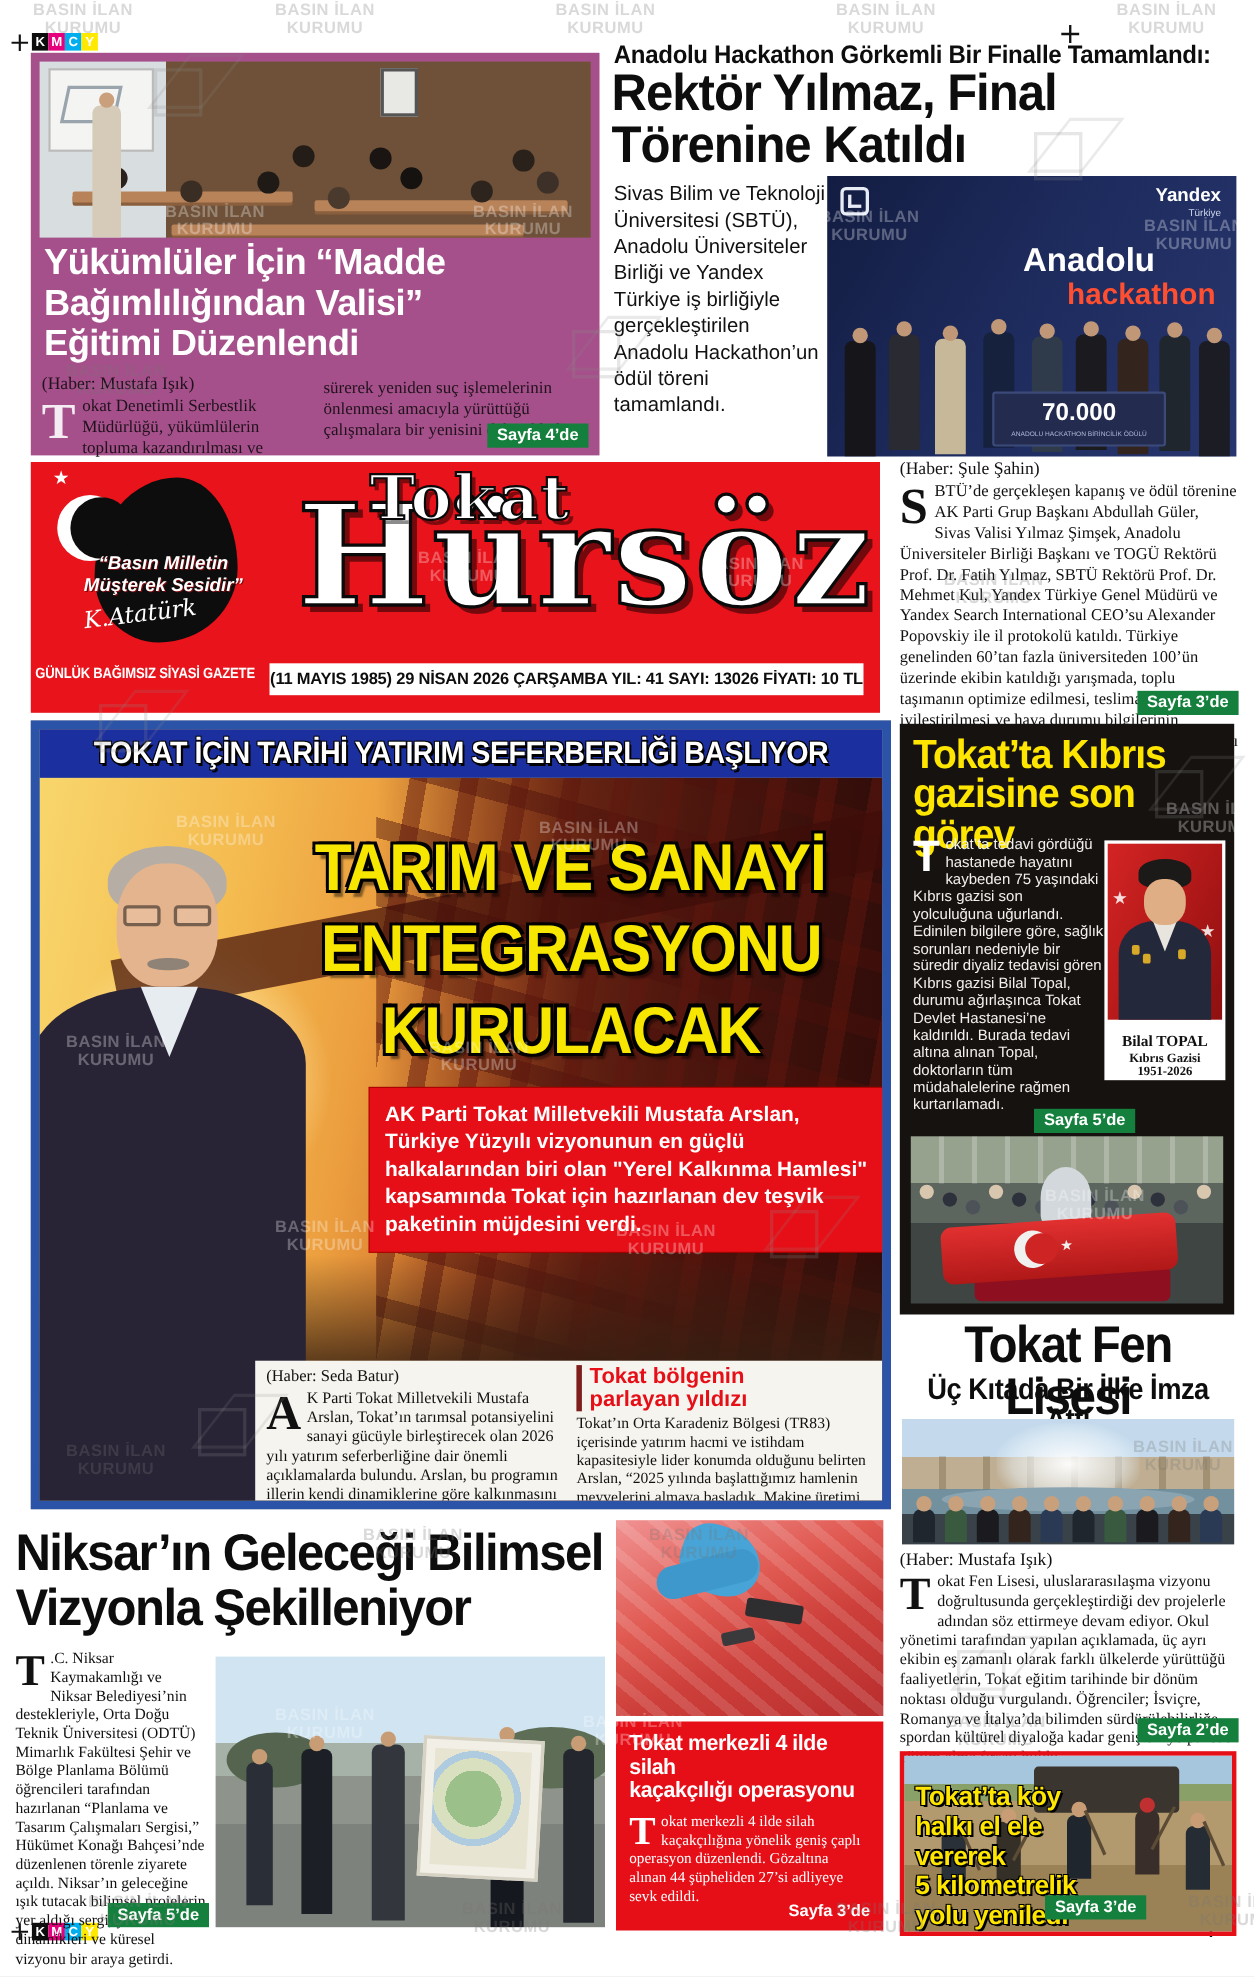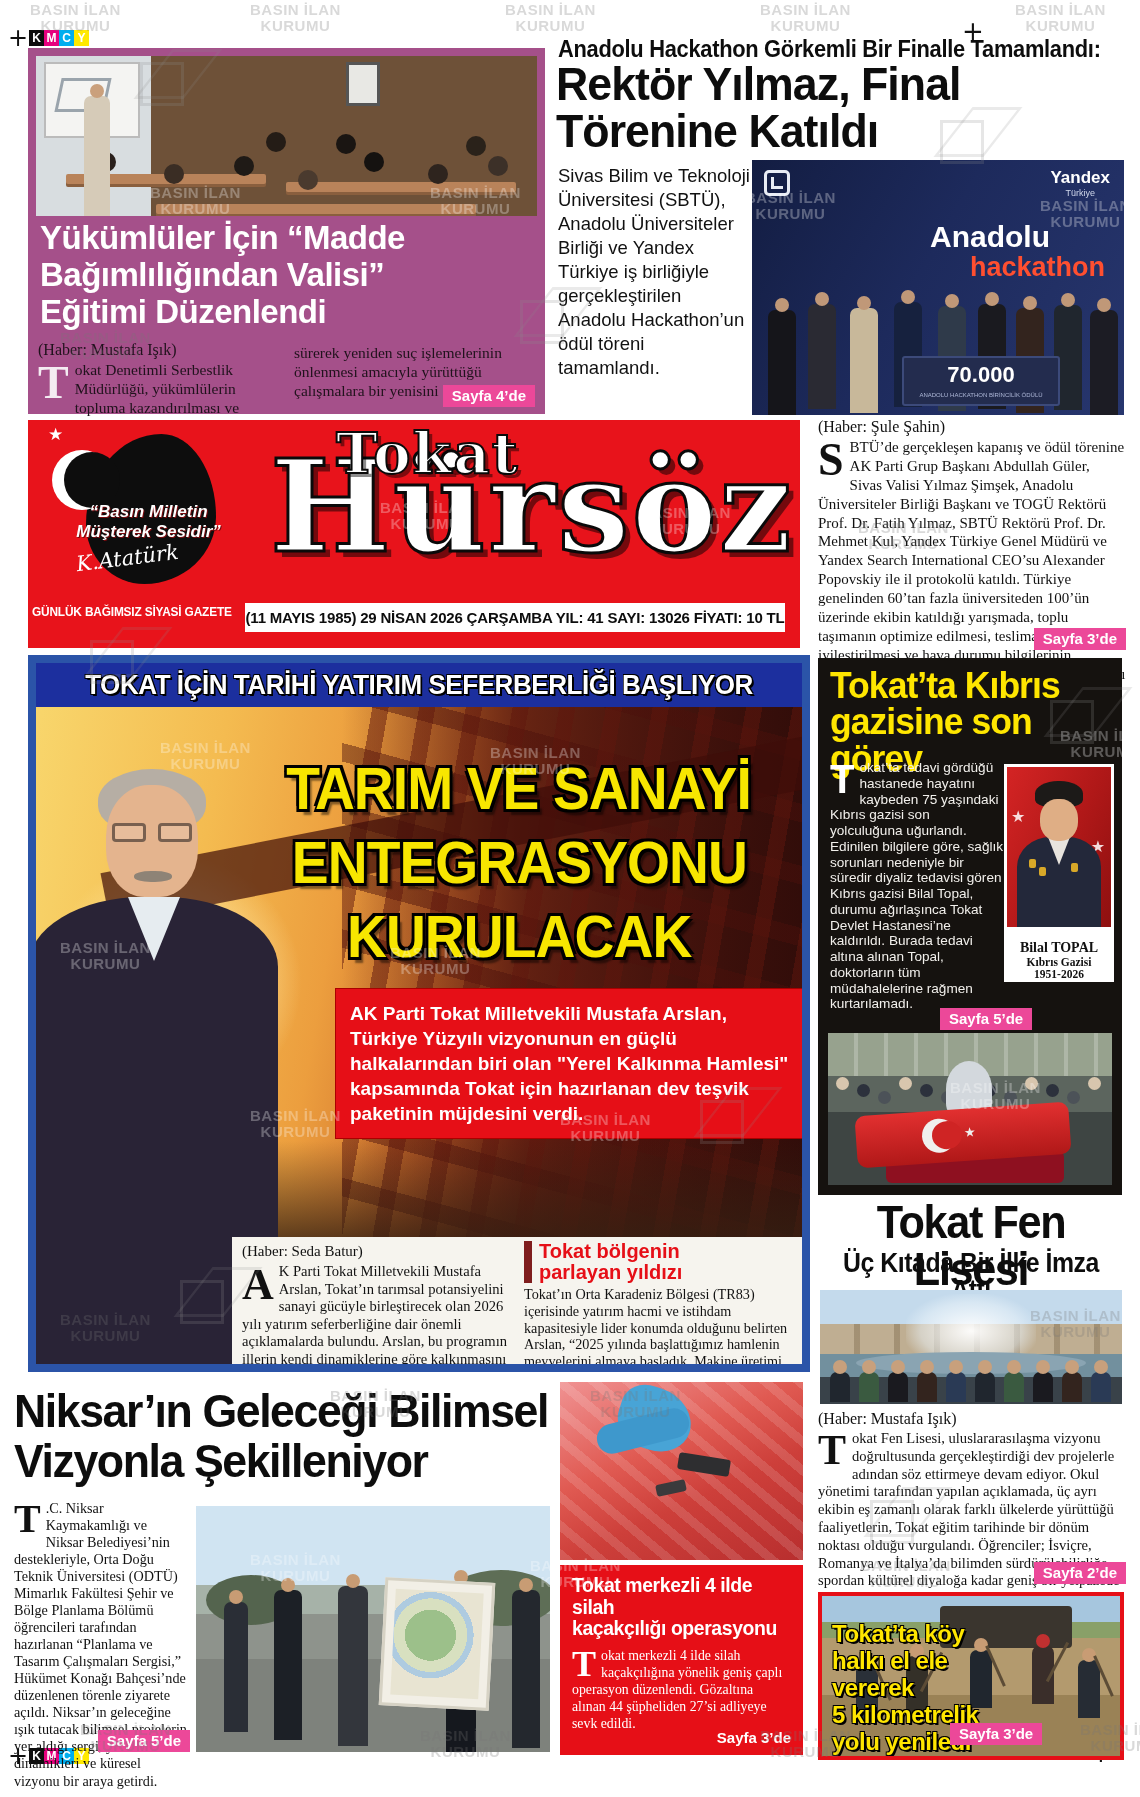--- a/index.html
+++ b/index.html
@@ -13,21 +13,21 @@
   .wm.w { color:rgba(255,255,255,.30); }
   .cube { position:absolute; width:44px; height:44px; border:3px solid rgba(140,140,140,.22); z-index:50; pointer-events:none; }
   .cube::after { content:""; position:absolute; left:10px; top:-16px; width:44px; height:44px; border:3px solid rgba(140,140,140,.18); transform:skewX(-38deg); }
 
   
   .reg-plus { font:400 26px "DejaVu Sans",sans-serif; color:#111; }
   .kmcy { display:flex; align-items:center; gap:0; }
   .kmcy .plus { font:400 24px "DejaVu Sans",sans-serif; color:#111; margin-right:1px; }
   .kmcy span.sq { width:15px; height:16px; font:bold 12px "Liberation Sans",sans-serif; color:#fff; display:inline-flex; align-items:center; justify-content:center; }
 
-  .badge { background:#ec4899; color:#fff; font:bold 15px "Liberation Sans",sans-serif; padding:2px 9px 3px; display:inline-block; white-space:nowrap; }
+  .badge { background:#15803d; color:#fff; font:bold 15px "Liberation Sans",sans-serif; padding:2px 9px 3px; display:inline-block; white-space:nowrap; }
 
   
   #edu-box { left:28px; top:48px; width:517px; height:366px; background:#a5508a; z-index:2; }
   #edu-photo { left:8px; top:8px; width:501px; height:160px; background:linear-gradient(90deg,#d8dde0 0 23%,#6e5138 23% 100%); overflow:hidden; }
   #edu-photo .screen { position:absolute; left:10px; top:8px; width:92px; height:72px; background:#f4f4f2; box-shadow:0 0 0 2px #bbb; }
   #edu-photo .screen i { position:absolute; left:12px; top:14px; width:50px; height:34px; border:3px solid #9aa4ac; transform:skewX(-12deg); }
   #edu-photo .frame { position:absolute; left:310px; top:6px; width:34px; height:44px; background:#e8e8e4; border:3px solid #555; }
   #edu-photo .desk { position:absolute; height:10px; background:#b9835a; border-radius:2px; box-shadow:0 3px 0 #8a5f3e; }
   #edu-headline { left:12px; top:172px; width:495px; color:#fff; font:900 33px/1.12 "Liberation Sans",sans-serif; letter-spacing:-.5px; }
   #edu-byline { left:10px; top:293px; color:#20121c; font:16px "Liberation Serif",serif; }
@@ -37,21 +37,21 @@
   #edu-badge { right:10px; bottom:7px; }
 
   
   #hk-kicker { left:558px; top:36px; width:575px; font:900 23px "Liberation Sans",sans-serif; color:#0d0d0d; transform:scaleX(.95); transform-origin:left; letter-spacing:-.3px; }
   #hk-headline { left:556px; top:60px; width:580px; font:900 47px/1.0 "Liberation Sans",sans-serif; color:#0d0d0d; transform:scaleX(.95); transform-origin:left; letter-spacing:-1px; }
   #hk-lead { left:558px; top:164px; width:192px; font:18.5px/1.3 "Liberation Sans",sans-serif; color:#111; }
   #hk-photo { left:752px; top:160px; width:372px; height:255px; background:linear-gradient(120deg,#131d42 0%,#1d2a5c 45%,#27366e 100%); overflow:hidden; }
   #hk-photo .brand1 { position:absolute; left:178px; top:60px; color:#fff; font:600 30px "Liberation Sans",sans-serif; }
   #hk-photo .brand2 { position:absolute; left:218px; top:92px; color:#ff4f30; font:600 27px "Liberation Sans",sans-serif; }
   #hk-photo .ylogo { position:absolute; right:14px; top:8px; color:#fff; text-align:center; font:bold 17px "Liberation Sans",sans-serif; }
-  #hk-photo .ylogo small { display:block; font:400 9px "Liberation Sans",sans-serif; color:#cfd6ea; }
+  #hk-photo .ylogo small { display:block; font:400 9px "Liberation Sans",sans-serif; color:#cfd6ea;text-align:right; }
   #hk-photo .sbtu { position:absolute; left:12px; top:10px; width:26px; height:26px; border:3px solid #e8ecf4; border-radius:5px; }
   #hk-photo .sbtu::after { content:""; position:absolute; inset:4px; border-left:3px solid #e8ecf4; border-bottom:3px solid #e8ecf4; }
   #hk-photo .check { position:absolute; left:150px; top:196px; width:158px; height:50px; background:#232c4e; border:2px solid #3c4a7a; border-radius:3px; color:#fff; text-align:center; font:bold 22px/34px "Liberation Sans",sans-serif; z-index:6; }
   #hk-photo .check small { display:block; font:400 6px/6px "Liberation Sans",sans-serif; color:#aeb8d8; }
   #hk-body { left:818px; top:418px; width:308px; height:236px; }
   #hk-byline { font:16px "Liberation Serif",serif; color:#111; }
   #hk-text { margin-top:2px; font:15px/1.26 "Liberation Serif",serif; color:#111; }
   #hk-text .dropcap { float:left; font:bold 46px/0.8 "Liberation Serif",serif; margin:4px 6px 0 0; }
   #hk-badge { position:absolute; right:0; bottom:4px; }
 
@@ -93,21 +93,21 @@
   #pol .glasses i { position:absolute; top:0; width:34px; height:19px; border:3px solid rgba(100,80,66,.85); border-radius:4px; background:rgba(255,255,255,.12); }
   #pol .glasses i.r { right:0; } #pol .glasses i.l { left:0; }
   #pol .mus { position:absolute; left:92px; top:106px; width:38px; height:11px; background:#8e8376; border-radius:45%; }
   #pol .suit { position:absolute; left:-14px; top:132px; width:250px; height:520px; background:#292336; border-radius:46% 46% 0 0 / 70px; }
   #pol .suit::before { content:""; position:absolute; left:100px; top:0; border-left:26px solid transparent; border-right:26px solid transparent; border-top:64px solid #e6ecf0; }
   #ms-textpanel { position:absolute; left:196px; top:530px; width:570px; height:171px; background:#f6f4ee; padding:6px 10px; z-index:7; }
   #ms-byline { font:15px "Liberation Serif",serif; color:#111; }
   #ms-col1 { position:absolute; left:10px; top:26px; width:266px; font:14.6px/1.2 "Liberation Serif",serif; color:#111; }
   #ms-col1 .dropcap { float:left; font:bold 44px/0.8 "Liberation Serif",serif; margin:4px 5px 0 0; }
   #ms-col2 { position:absolute; left:292px; top:4px; width:272px; }
-  #ms-sub { font:900 20px/1.05 "Liberation Sans",sans-serif; color:#e60f17; border-left:8px solid #7f1d1d; padding-left:7px; margin-bottom:3px; }
+  #ms-sub { font:900 20px/1.05 "Liberation Sans",sans-serif; color:#e60f17; border-left:5px solid #7f1d1d; padding-left:7px; margin-bottom:3px; }
   #ms-col2 p { font:14.2px/1.18 "Liberation Serif",serif; color:#111; }
 
   
   #vet-box { left:818px; top:658px; width:304px; height:537px; background:#15120f; z-index:2; overflow:hidden; }
   #vet-h { position:absolute; left:12px; top:10px; width:286px; color:#ffe600; font:900 37px/0.98 "Liberation Sans",sans-serif; letter-spacing:-1px; transform:scaleX(.96); transform-origin:left; }
   #vet-body { position:absolute; left:12px; top:102px; width:174px; height:268px; color:#f2f0ec; font:13.6px/1.16 "Liberation Sans",sans-serif; overflow:hidden; }
   #vet-body .dropcap { float:left; font:bold 40px/0.8 "Liberation Sans",sans-serif; color:#fff; margin:3px 5px 0 0; }
   #vet-badge { position:absolute; left:122px; top:350px; }
   #vet-portrait { position:absolute; right:8px; top:106px; width:110px; height:218px; background:#fff; }
   #vet-portrait .pic { position:absolute; left:3px; top:3px; right:3px; height:160px; background:linear-gradient(115deg,#d42424 0%,#b01818 55%,#8e1010 100%); overflow:hidden; }

